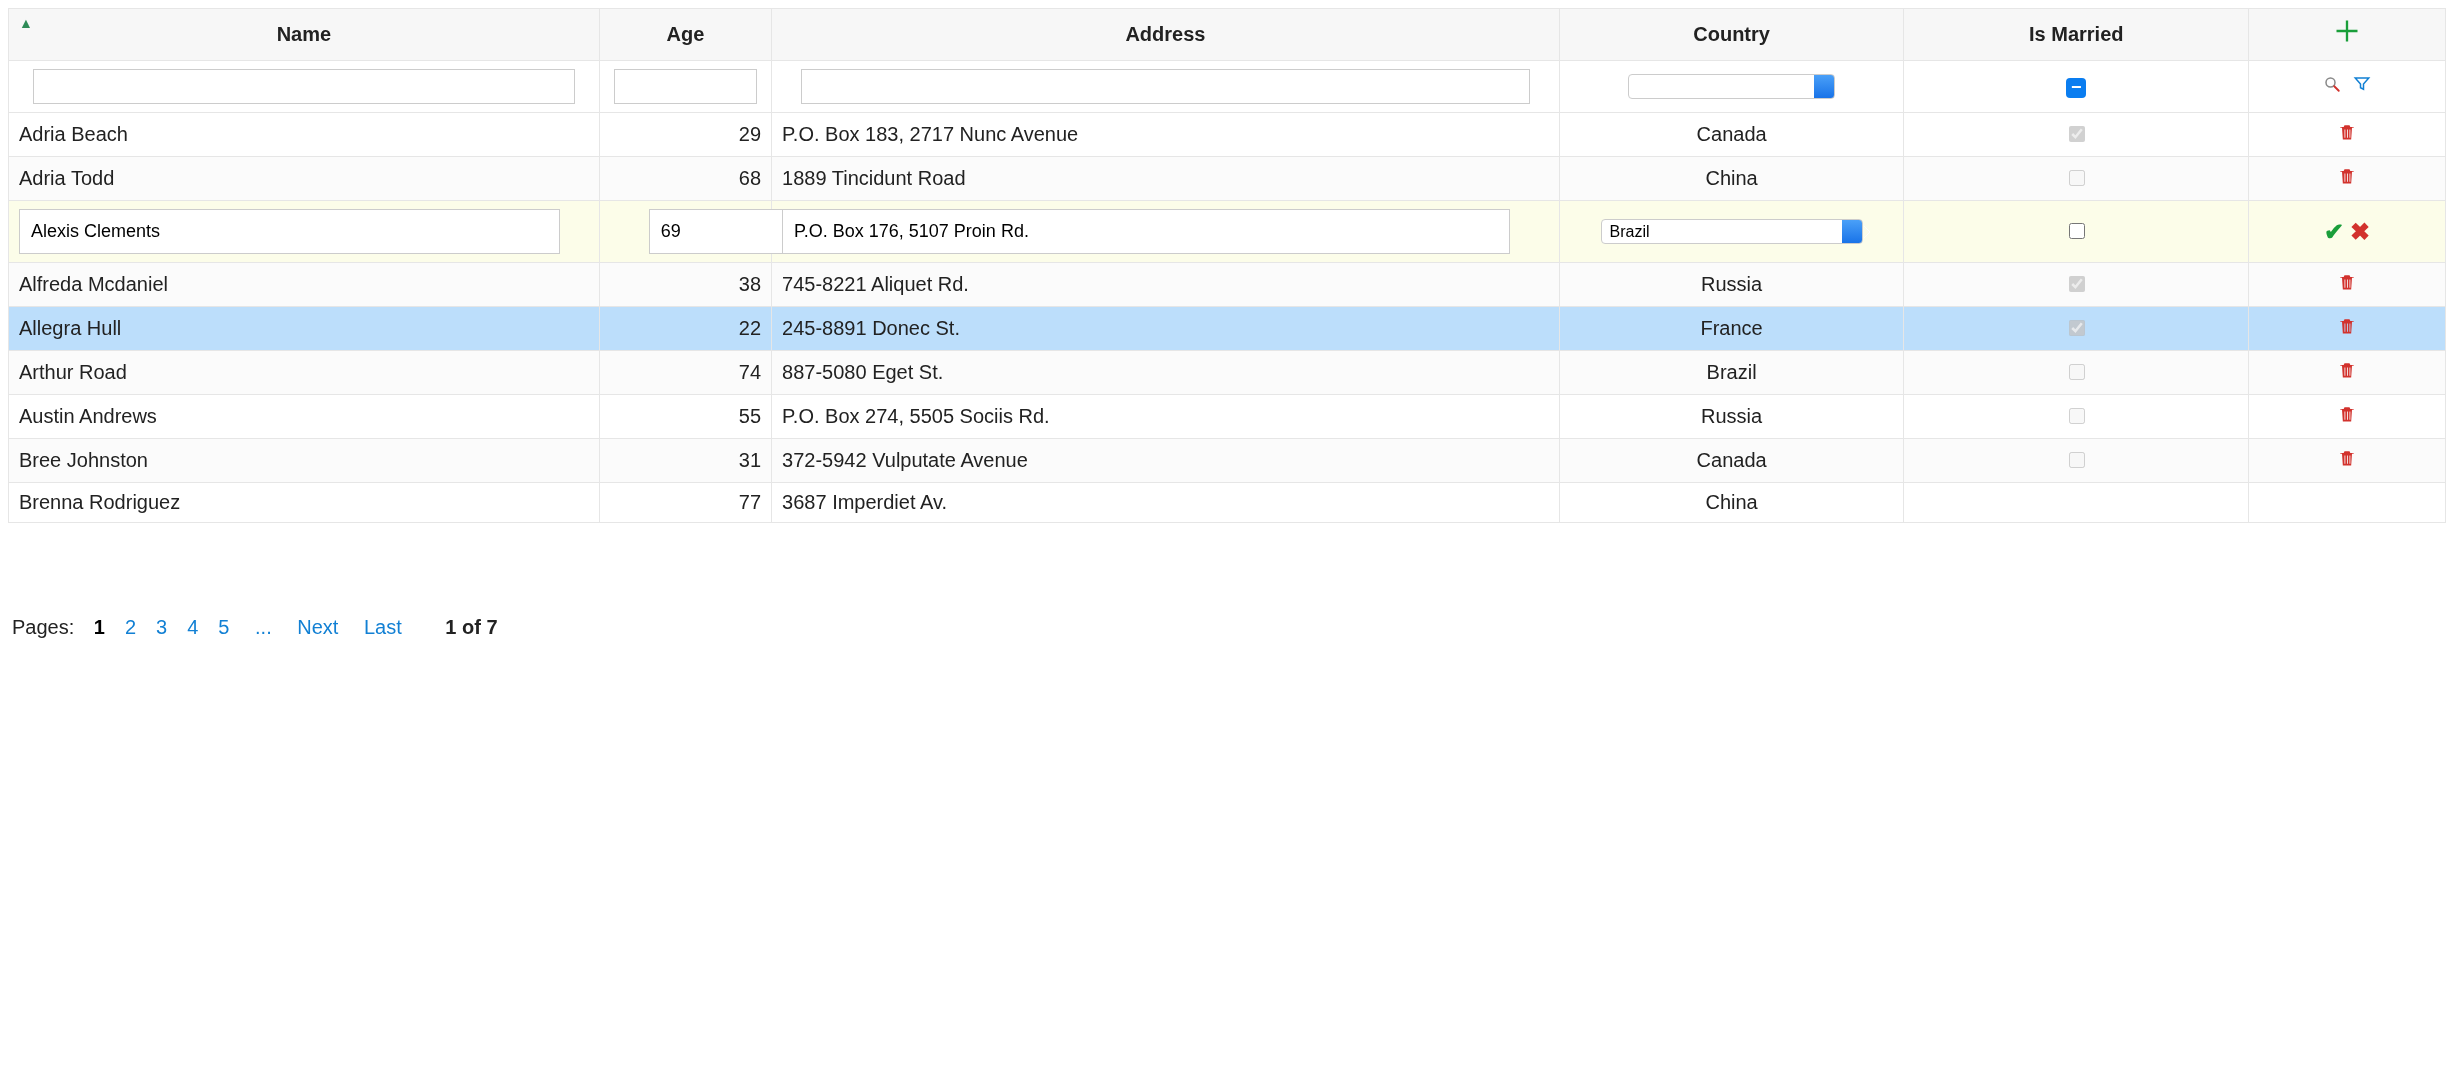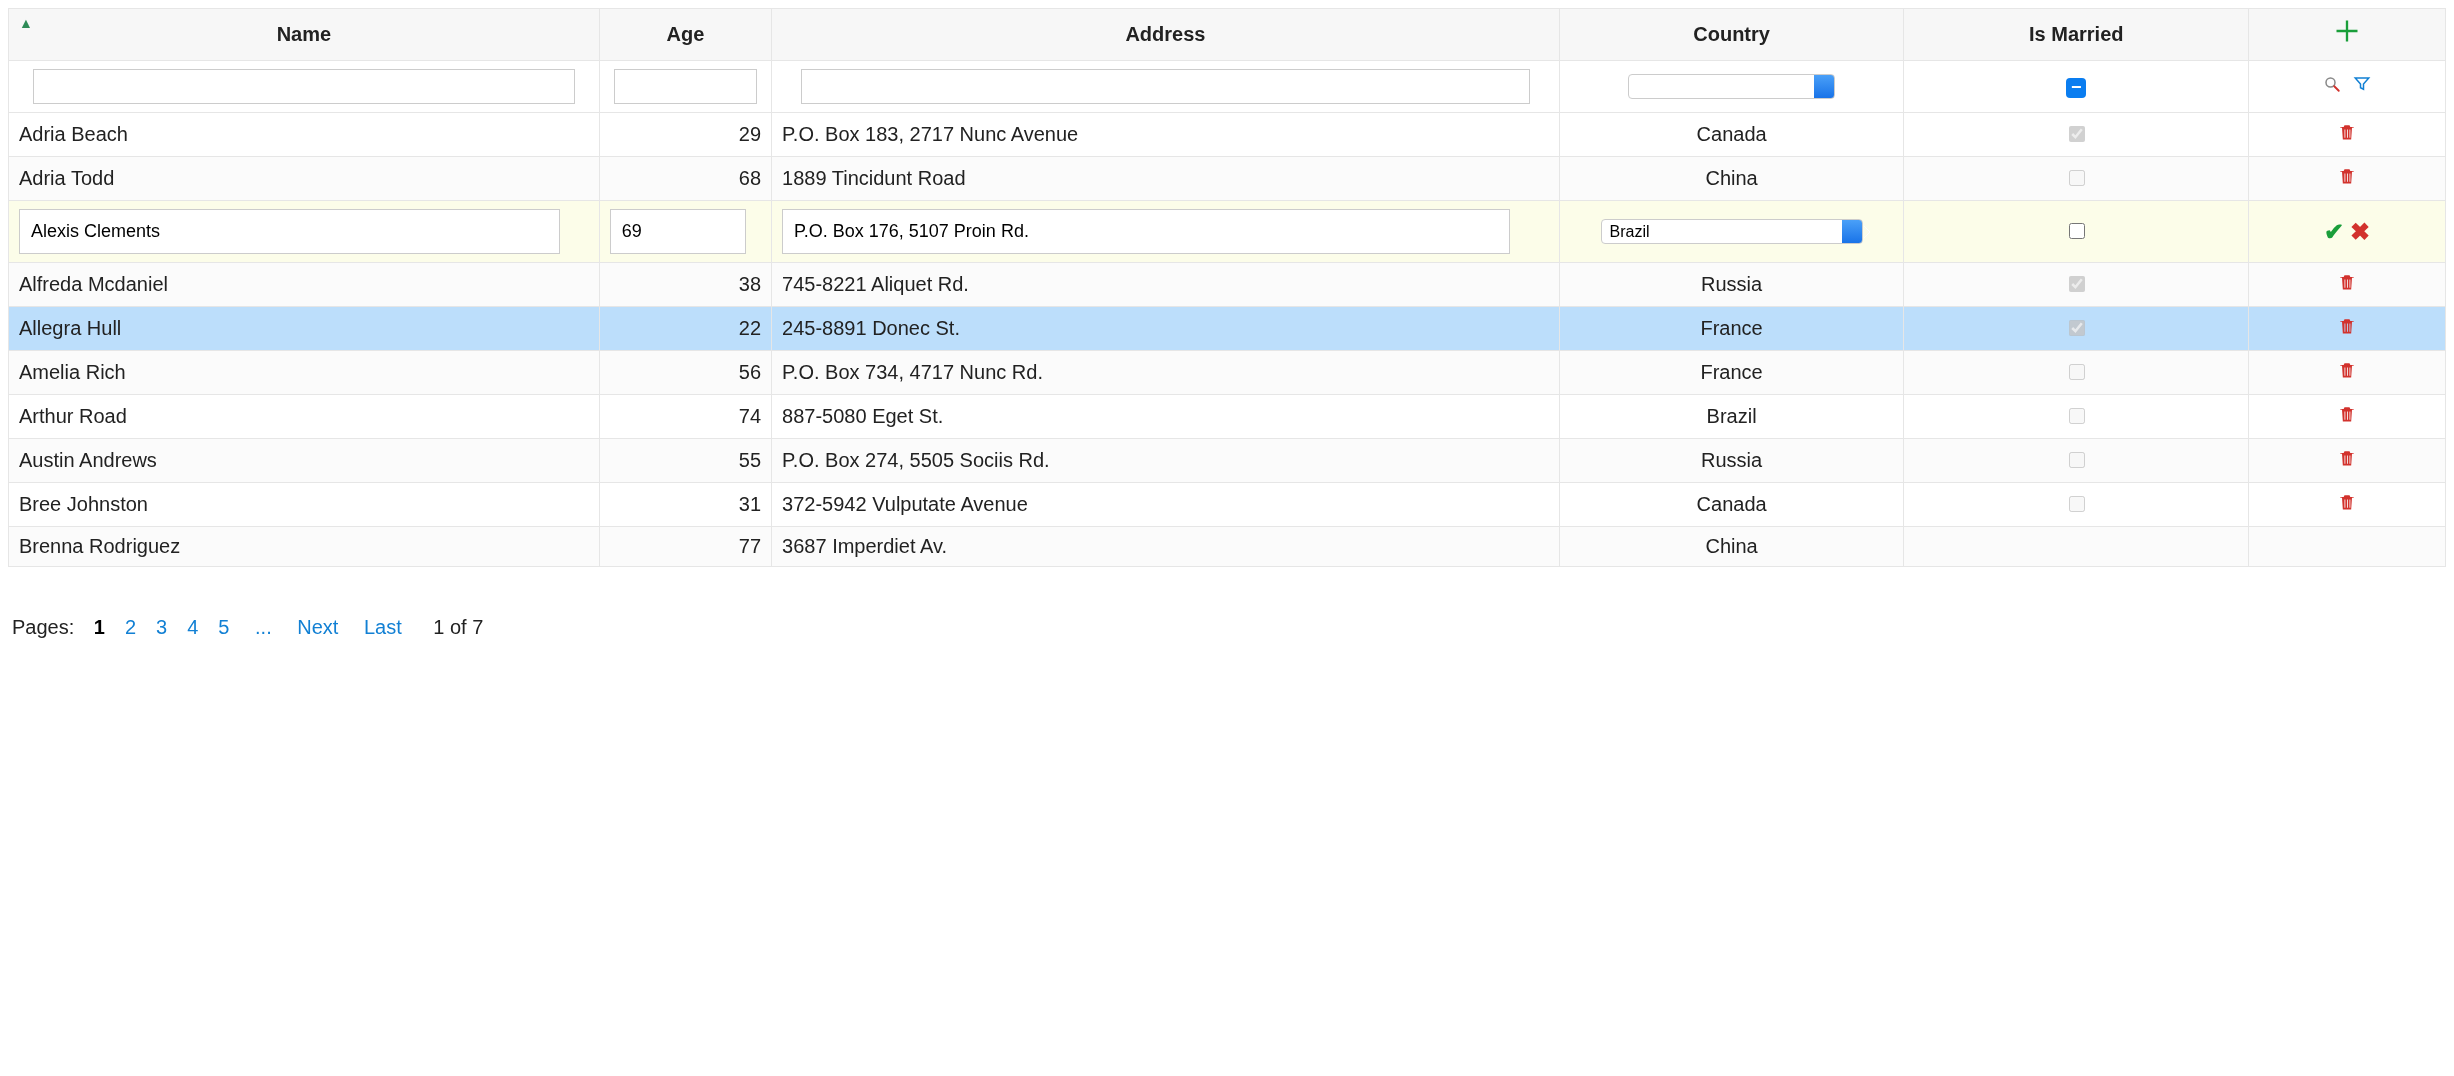--- a/index.html
+++ b/index.html
@@ -111,21 +111,21 @@
     color: #1280d4;
     text-decoration: none;
     margin: 0 10px;
   }
   .pager .current {
     font-weight: bold;
     color: #000;
     margin: 0 10px;
   }
   .pager .label { margin-right: 4px; }
-  .pager .info { margin-left: 16px; }
+  .pager .info { margin-left: 28px; font-weight: bold; }
 
   
   .mac-select {
     -webkit-appearance: none;
     appearance: none;
     border: 1px solid #ccc;
     border-radius: 4px;
     padding: 3px 24px 3px 8px;
     background: #fff;
     background-image: linear-gradient(#4aa0f8,#1973e8);
@@ -225,21 +225,21 @@
           <td class="age">68</td>
           <td>1889 Tincidunt Road</td>
           <td class="country">China</td>
           <td class="married"><input type="checkbox" class="married-check" disabled="" style=""></td>
           <td class="actions"><span class="icon-trash"><svg viewBox="0 0 24 24">
                 <path fill="currentColor" d="M6 7h12l-1 14H7L6 7zm3 2v10h1V9H9zm3 0v10h1V9h-1zm3 0v10h1V9h-1zM9 4h6l1 2h4v1H4V6h4l1-2z"></path>
               </svg></span></td>
         </tr>
         <tr class="editing">
           <td><input type="text" value="Alexis Clements" style=""></td>
-          <td><input type="text" value="69" style="width: 90%;"></td>
+          <td><input type="text" value="69" style="width: 90%; margin-left: 39px;"></td>
           <td><input type="text" value="P.O. Box 176, 5107 Proin Rd." style=""></td>
           <td class="country"><span class="mac-select-wrap" style="width:90%"><select class="mac-select"><option>Brazil</option></select></span></td>
           <td class="married"><input type="checkbox" class="married-check" style=""></td>
           <td class="actions"><span class="icon-check">✔</span><span class="icon-cancel">✖</span></td>
         </tr>
         <tr class="data-row">
           <td>Alfreda Mcdaniel</td>
           <td class="age">38</td>
           <td>745-8221 Aliquet Rd.</td>
           <td class="country">Russia</td>
@@ -247,30 +247,20 @@
           <td class="actions"><span class="icon-trash"><svg viewBox="0 0 24 24">
                 <path fill="currentColor" d="M6 7h12l-1 14H7L6 7zm3 2v10h1V9H9zm3 0v10h1V9h-1zm3 0v10h1V9h-1zM9 4h6l1 2h4v1H4V6h4l1-2z"></path>
               </svg></span></td>
         </tr>
         <tr class="data-row selected">
           <td>Allegra Hull</td>
           <td class="age">22</td>
           <td>245-8891 Donec St.</td>
           <td class="country">France</td>
           <td class="married"><input type="checkbox" class="married-check" disabled="" checked="" style=""></td>
-          <td class="actions"><span class="icon-trash"><svg viewBox="0 0 24 24">
-                <path fill="currentColor" d="M6 7h12l-1 14H7L6 7zm3 2v10h1V9H9zm3 0v10h1V9h-1zm3 0v10h1V9h-1zM9 4h6l1 2h4v1H4V6h4l1-2z"></path>
-              </svg></span></td>
-        </tr>
-        <tr class="data-row">
-          <td>Amelia Rich</td>
-          <td class="age">56</td>
-          <td>P.O. Box 734, 4717 Nunc Rd.</td>
-          <td class="country">France</td>
-          <td class="married"><input type="checkbox" class="married-check" disabled="" style=""></td>
           <td class="actions"><span class="icon-trash"><svg viewBox="0 0 24 24">
                 <path fill="currentColor" d="M6 7h12l-1 14H7L6 7zm3 2v10h1V9H9zm3 0v10h1V9h-1zm3 0v10h1V9h-1zM9 4h6l1 2h4v1H4V6h4l1-2z"></path>
               </svg></span></td>
         </tr>
         <tr class="data-row">
           <td>Arthur Road</td>
           <td class="age">74</td>
           <td>887-5080 Eget St.</td>
           <td class="country">Brazil</td>
           <td class="married"><input type="checkbox" class="married-check" disabled="" style=""></td>

